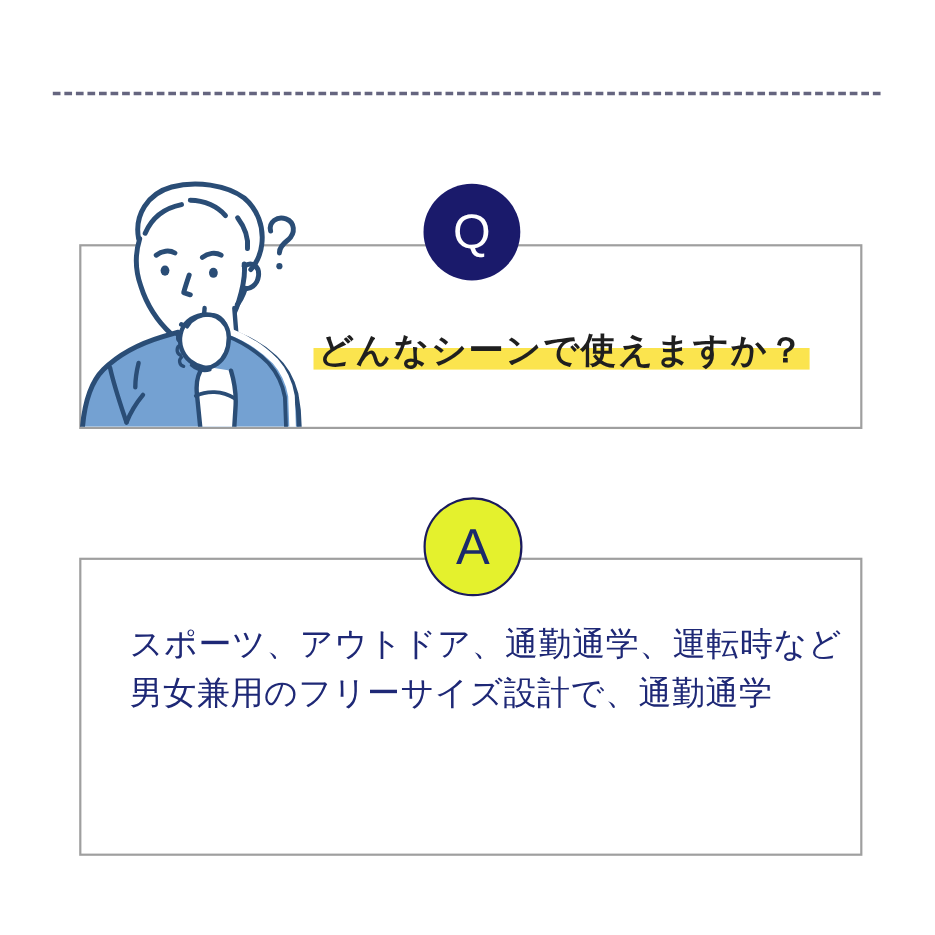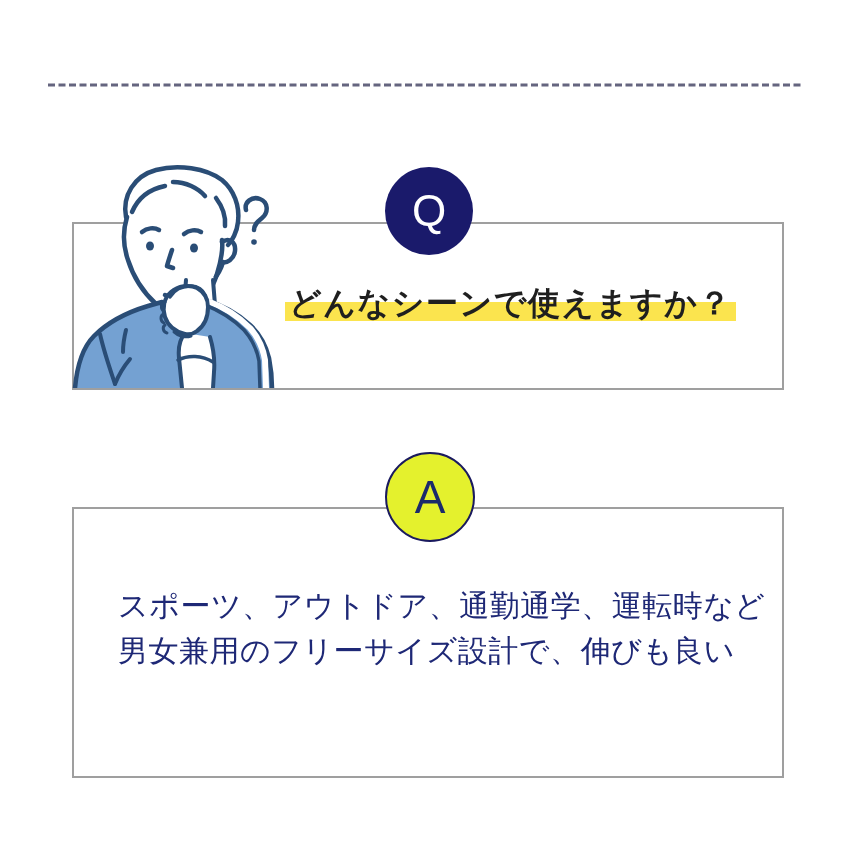--- a/index.html
+++ b/index.html
@@ -24,32 +24,32 @@
     left:385px;top:167px;width:88px;height:88px;
     background:#1a1a6b;color:#ffffff;
     font-size:44px;font-weight:500;
   }
   .a-badge{
     left:385px;top:452px;width:90px;height:90px;
     background:#e4f12d;color:#1b2a6b;border:2px solid #1a1a5e;
     font-size:46px;font-weight:500;
   }
   .question-text{
-    position:absolute;left:285px;top:280px;z-index:4;
+    position:absolute;left:285px;top:295px;z-index:4;
     font-size:32px;line-height:46px;font-weight:600;
     letter-spacing:1.5px;color:#1f1f1f;white-space:nowrap;
   }
   .question-text .hl{
     padding:0 4px;
     background:linear-gradient(to bottom,rgba(0,0,0,0) 46%,#fbe44e 46%,#fbe44e 100%);
   }
   .answer-text{
     position:absolute;left:118px;top:563px;z-index:4;
     font-size:30px;line-height:45px;font-weight:500;
-    letter-spacing:0.5px;color:#1e2876;white-space:nowrap;margin-top:20px;
+    letter-spacing:0.5px;color:#1e2876;white-space:nowrap;
   }
   .illustration{
     position:absolute;left:70px;top:162px;width:210px;height:226px;
     z-index:6;display:block;
   }
 </style>
 </head>
 <body>
 
 <div class="canvas">
@@ -131,16 +131,16 @@
   </svg>
 
   <div class="qa-box a-box"></div>
 
   <div class="badge a-badge">
     <span>A</span>
   </div>
 
   <div class="answer-text">
     <div>スポーツ、アウトドア、通勤通学、運転時など</div>
-    <div>男女兼用のフリーサイズ設計で、伸びも良い</div>
+    <div>男女兼用のフリーサイズ設計で、通勤通学</div>
   </div>
 
 </div>
 
 </body></html>

